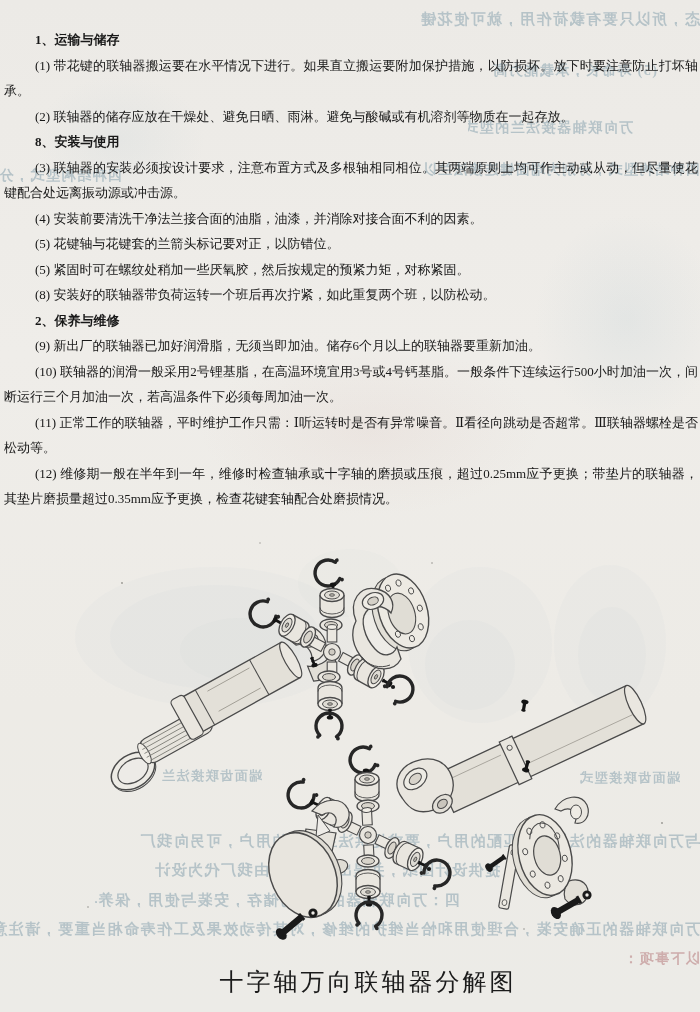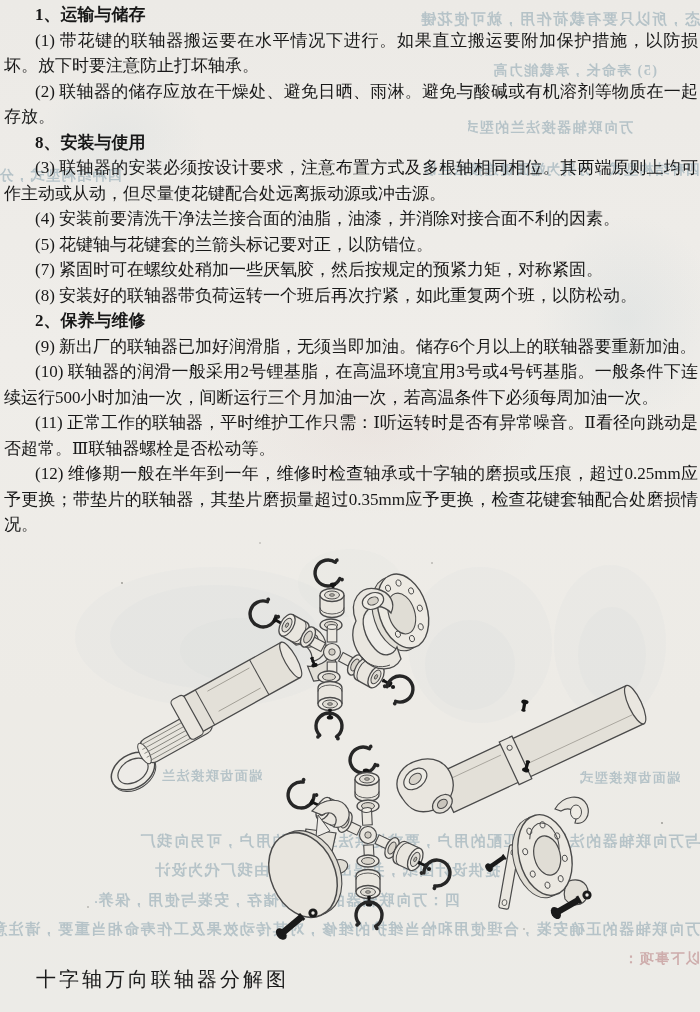--- a/index.html
+++ b/index.html
@@ -3,44 +3,44 @@
 <meta charset="utf-8">
 <style>
   html,body{margin:0;padding:0;background:#e7e5e1;}
   .page{
     position:relative;width:700px;height:1012px;overflow:hidden;
     background:linear-gradient(180deg,#eceae6 0%,#efede9 35%,#edebe6 70%,#ecebe7 100%);
     font-family:"Liberation Serif","DejaVu Serif",serif;
   }
   
   .doc-text{
-    position:absolute;left:4px;top:2px;width:694px;
-    color:#181818;font-size:17px;line-height:25.5px;
+    position:absolute;left:4px;top:27px;width:694px;
+    color:#181818;font-size:13px;line-height:25.5px;
     text-align:justify;letter-spacing:0;
   }
   .doc-text p{margin:0;text-indent:31px;}
   .doc-text p.heading{font-weight:bold;text-align:left;}
   
   .bleed-line{
     position:absolute;transform:scaleX(-1);
     color:#a9bac1;font-weight:bold;white-space:nowrap;overflow:hidden;
     opacity:.8;filter:blur(.4px);letter-spacing:1.5px;pointer-events:none;
   }
   .blob{position:absolute;border-radius:50%;pointer-events:none;}
   .blob-a{left:200px;top:345px;width:340px;height:170px;
     background:radial-gradient(closest-side,rgba(213,184,178,.15),rgba(213,184,178,0));}
   .blob-b{left:535px;top:215px;width:185px;height:210px;
     background:radial-gradient(closest-side,rgba(175,196,206,.18),rgba(175,196,206,0));}
   .blob-c{left:35px;top:75px;width:170px;height:130px;
     background:radial-gradient(closest-side,rgba(175,196,206,.13),rgba(175,196,206,0));}
   
   .diagram{position:absolute;left:0;top:525px;width:700px;height:440px;}
   .caption{
-    position:absolute;top:966px;left:36px;width:664px;text-align:left;
-    font-size:20px;letter-spacing:3px;color:#1b1b1b;
+    position:absolute;top:966px;left:36px;width:664px;text-align:center;
+    font-size:24px;letter-spacing:3px;color:#1b1b1b;
   }
 </style>
 </head>
 <body>
 
 <div class="page">
 
   <div class="blob blob-a"></div>
   <div class="blob blob-b"></div>
   <div class="blob blob-c"></div>
@@ -61,21 +61,21 @@
     </div>
 
   <div id="doc-text" class="doc-text">
       <p class="heading">1、运输与储存</p>
       <p class="para">(1) 带花键的联轴器搬运要在水平情况下进行。如果直立搬运要附加保护措施，以防损坏。放下时要注意防止打坏轴承。</p>
       <p class="para">(2) 联轴器的储存应放在干燥处、避免日晒、雨淋。避免与酸碱或有机溶剂等物质在一起存放。</p>
       <p class="heading">8、安装与使用</p>
       <p class="para">(3) 联轴器的安装必须按设计要求，注意布置方式及多根轴相同相位。其两端原则上均可作主动或从动，但尽量使花键配合处远离振动源或冲击源。</p>
       <p class="para">(4) 安装前要清洗干净法兰接合面的油脂，油漆，并消除对接合面不利的因素。</p>
       <p class="para">(5) 花键轴与花键套的兰箭头标记要对正，以防错位。</p>
-      <p class="para">(7) 紧固时可在螺纹处稍加一些厌氧胶，然后按规定的预紧力矩，对称紧固。</p>
+      <p class="para">(5) 紧固时可在螺纹处稍加一些厌氧胶，然后按规定的预紧力矩，对称紧固。</p>
       <p class="para">(8) 安装好的联轴器带负荷运转一个班后再次拧紧，如此重复两个班，以防松动。</p>
       <p class="heading">2、保养与维修</p>
       <p class="para">(9) 新出厂的联轴器已加好润滑脂，无须当即加油。储存6个月以上的联轴器要重新加油。</p>
       <p class="para">(10) 联轴器的润滑一般采用2号锂基脂，在高温环境宜用3号或4号钙基脂。一般条件下连续运行500小时加油一次，间断运行三个月加油一次，若高温条件下必须每周加油一次。</p>
       <p class="para">(11) 正常工作的联轴器，平时维护工作只需：Ⅰ听运转时是否有异常噪音。Ⅱ看径向跳动是否超常。Ⅲ联轴器螺栓是否松动等。</p>
       <p class="para">(12) 维修期一般在半年到一年，维修时检查轴承或十字轴的磨损或压痕，超过0.25mm应予更换；带垫片的联轴器，其垫片磨损量超过0.35mm应予更换，检查花键套轴配合处磨损情况。</p>
     </div>
 
   <svg class="diagram" viewBox="0 0 700 440" xmlns="http://www.w3.org/2000/svg">
     <defs>

